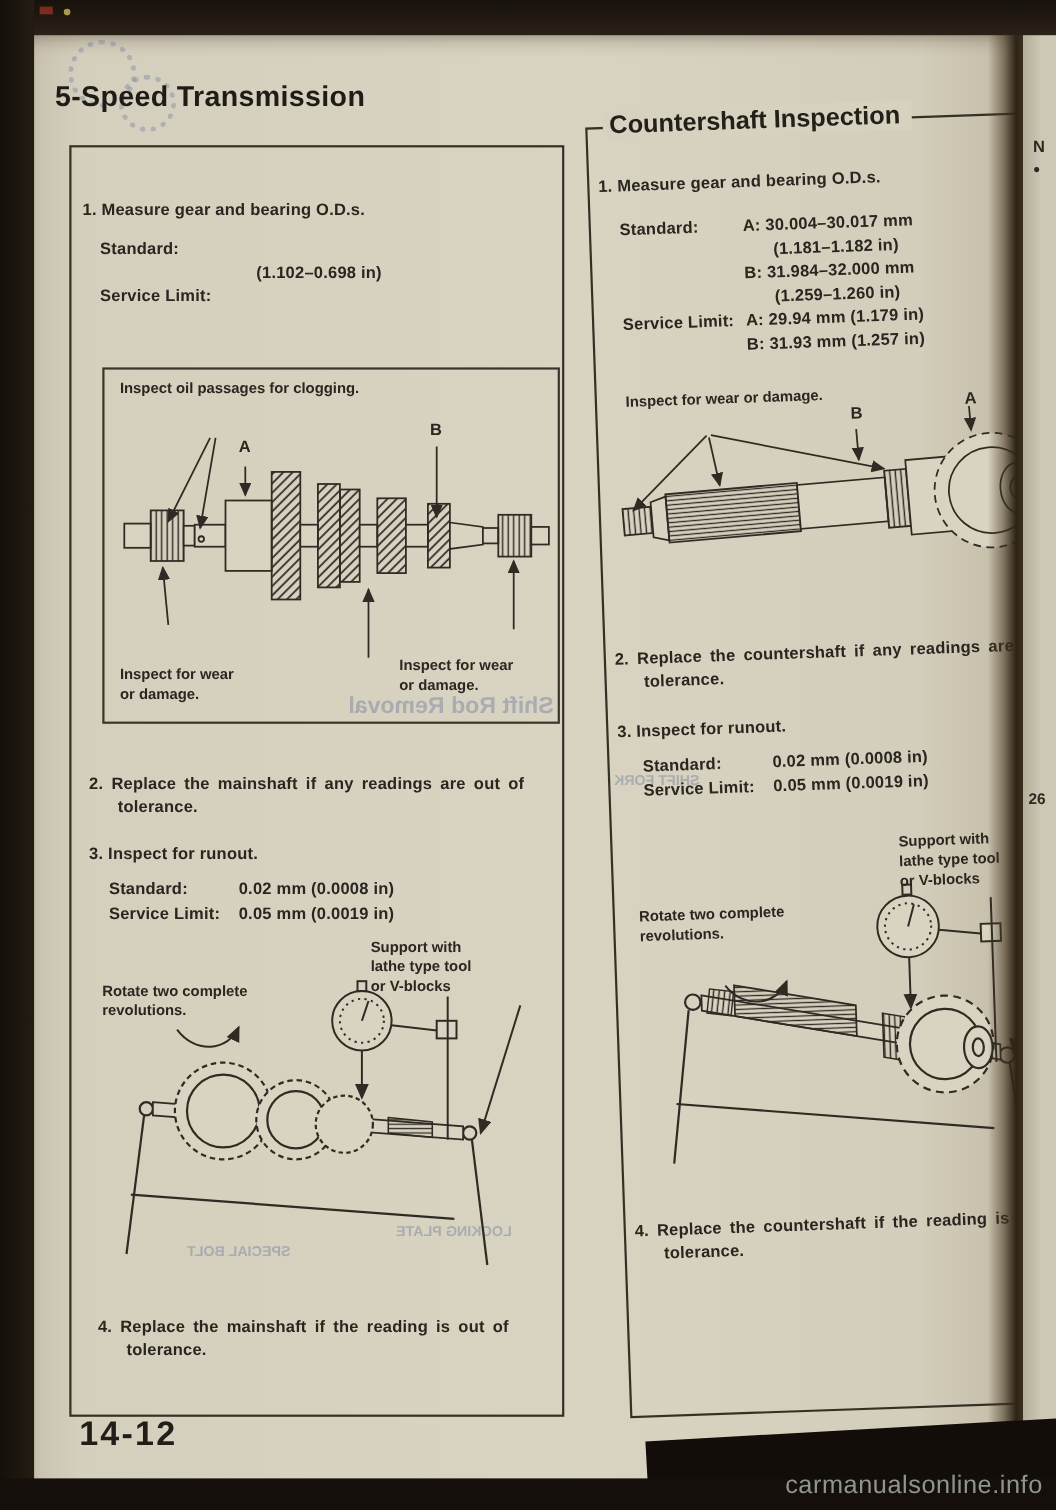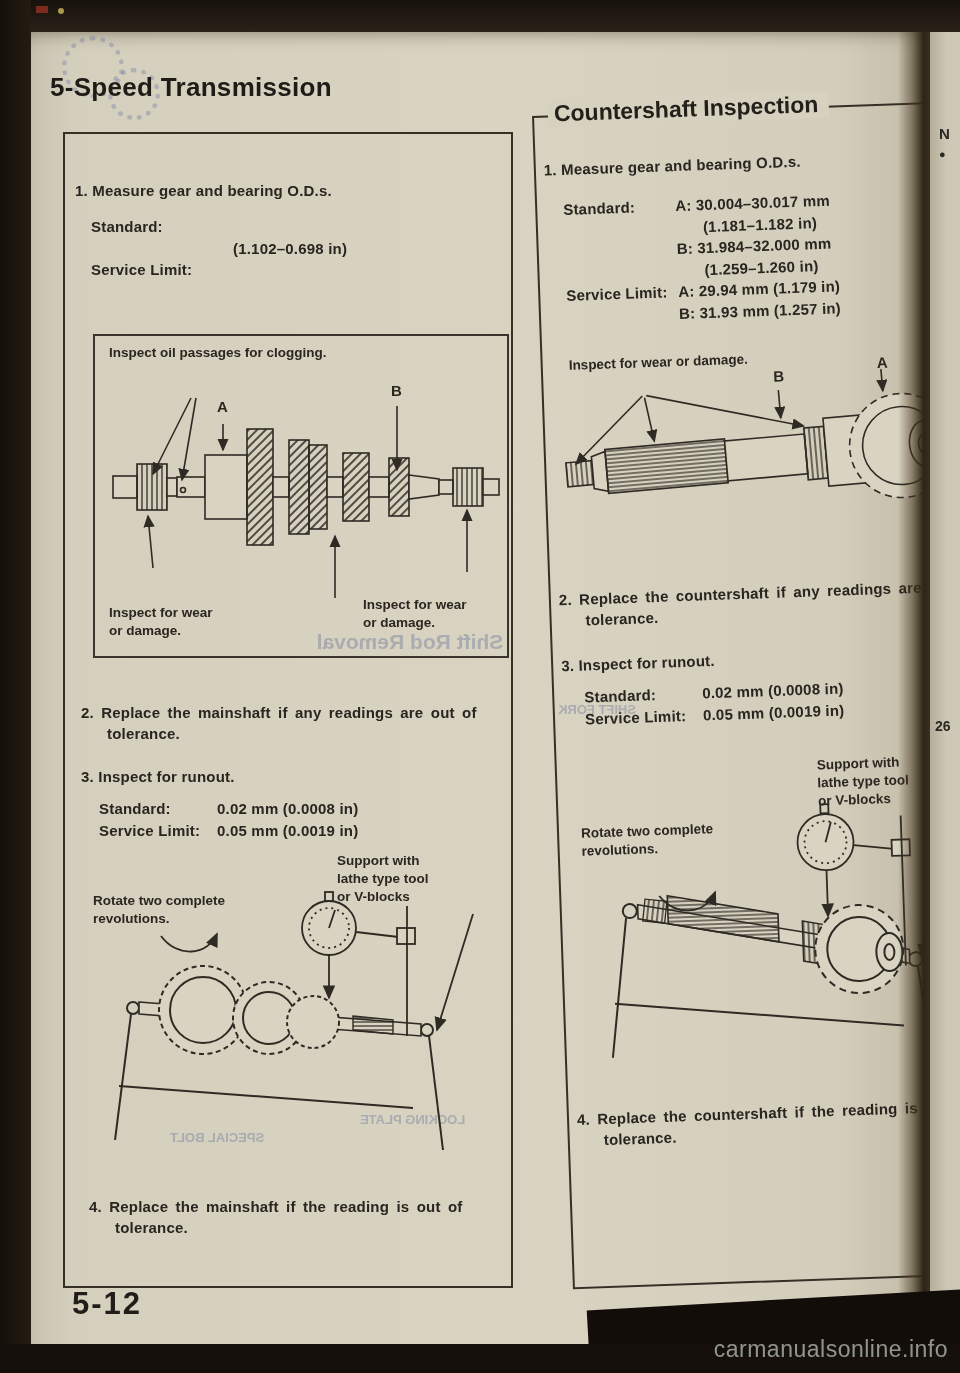--- a/index.html
+++ b/index.html
@@ -281,21 +281,21 @@
 revolutions.</div>
         <div class="dlabel" style="left:256px;top:2px;">Support with
 lathe type tool
 or V-blocks</div>
       </div>
 
       <div class="abs step hang wide" style="left:8px;top:992px;width:408px;">4.  Replace  the  countershaft  if  the  reading  is  out of
 tolerance.</div>
     </section>
 
-    <div class="pageno">5-12</div>
+    <div class="pageno">14-12</div>
   </div>
 
   <div class="spine"></div>
   <div class="next-page">
     <div class="np-n">N</div>
     <div class="np-b">●</div>
     <div class="np-num">26</div>
   </div>
 
   <div class="band-top"></div>

